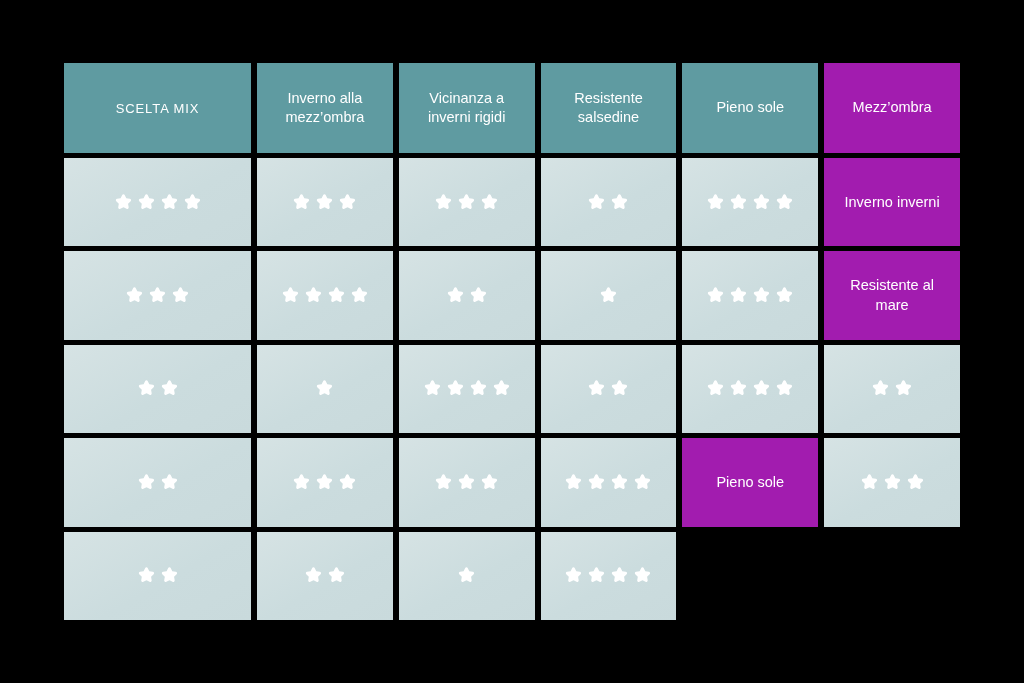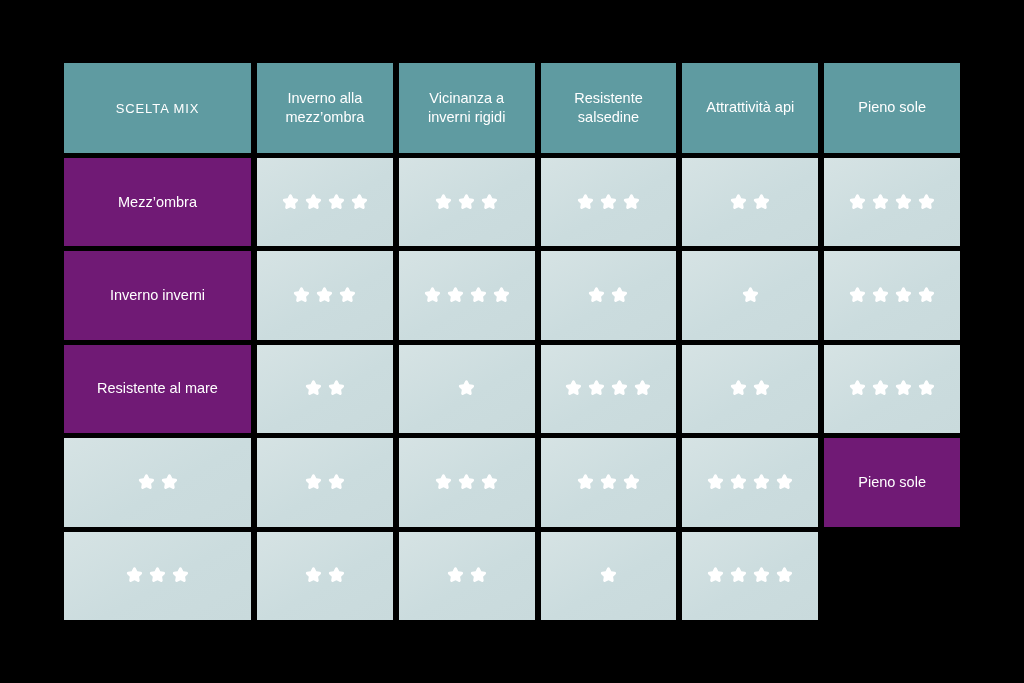--- a/index.html
+++ b/index.html
@@ -48,21 +48,21 @@
   .col-head {
     background: #5f9ba1;
     font-size: 14.5px;
     font-weight: 500;
     line-height: 1.32;
     padding: 4px 8px;
   }
 
   
   .row-head {
-    background: #701a75;
+    background: #a21caf;
     font-size: 14.5px;
     font-weight: 400;
     line-height: 1.32;
     padding: 4px 10px;
   }
 
   
   .rating {
     background: linear-gradient(150deg, #d6e3e4 0%, #cbdcde 55%, #c9dadc 100%);
     gap: 4px;
@@ -78,21 +78,20 @@
   .star svg { display: block; width: 100%; height: 100%; }
 </style>
 </head>
 <body>
 
 <div id="matrix">
     <div class="cell corner">SCELTA MIX</div>
     <div class="cell col-head">Inverno alla mezz’ombra</div>
     <div class="cell col-head">Vicinanza a inverni rigidi</div>
     <div class="cell col-head">Resistente salsedine</div>
-    <div class="cell col-head">Attrattività api</div>
     <div class="cell col-head">Pieno sole</div>
     <div class="cell row-head">Mezz’ombra</div>
     <div class="cell rating">
       <span class="star">
         <svg viewBox="0 0 24 24" aria-hidden="true">
           <path d="M12 1.6c.62 0 1.18.37 1.5 1.0l2.0 4.05 4.47.65c.7.1 1.28.58 1.5 1.25.21.66.04 1.39-.46 1.88l-3.24 3.15.77 4.46c.12.7-.17 1.4-.74 1.82-.57.41-1.32.46-1.95.13L12 17.88l-4.0 2.1c-.63.33-1.38.28-1.95-.13-.57-.42-.86-1.12-.74-1.82l.77-4.46-3.24-3.15c-.5-.49-.67-1.22-.46-1.88.22-.67.8-1.15 1.5-1.25l4.47-.65 2.0-4.05c.32-.63.88-1.0 1.5-1.0z" fill="#ffffff"></path>
         </svg>
       </span>
       <span class="star">
         <svg viewBox="0 0 24 24" aria-hidden="true">

